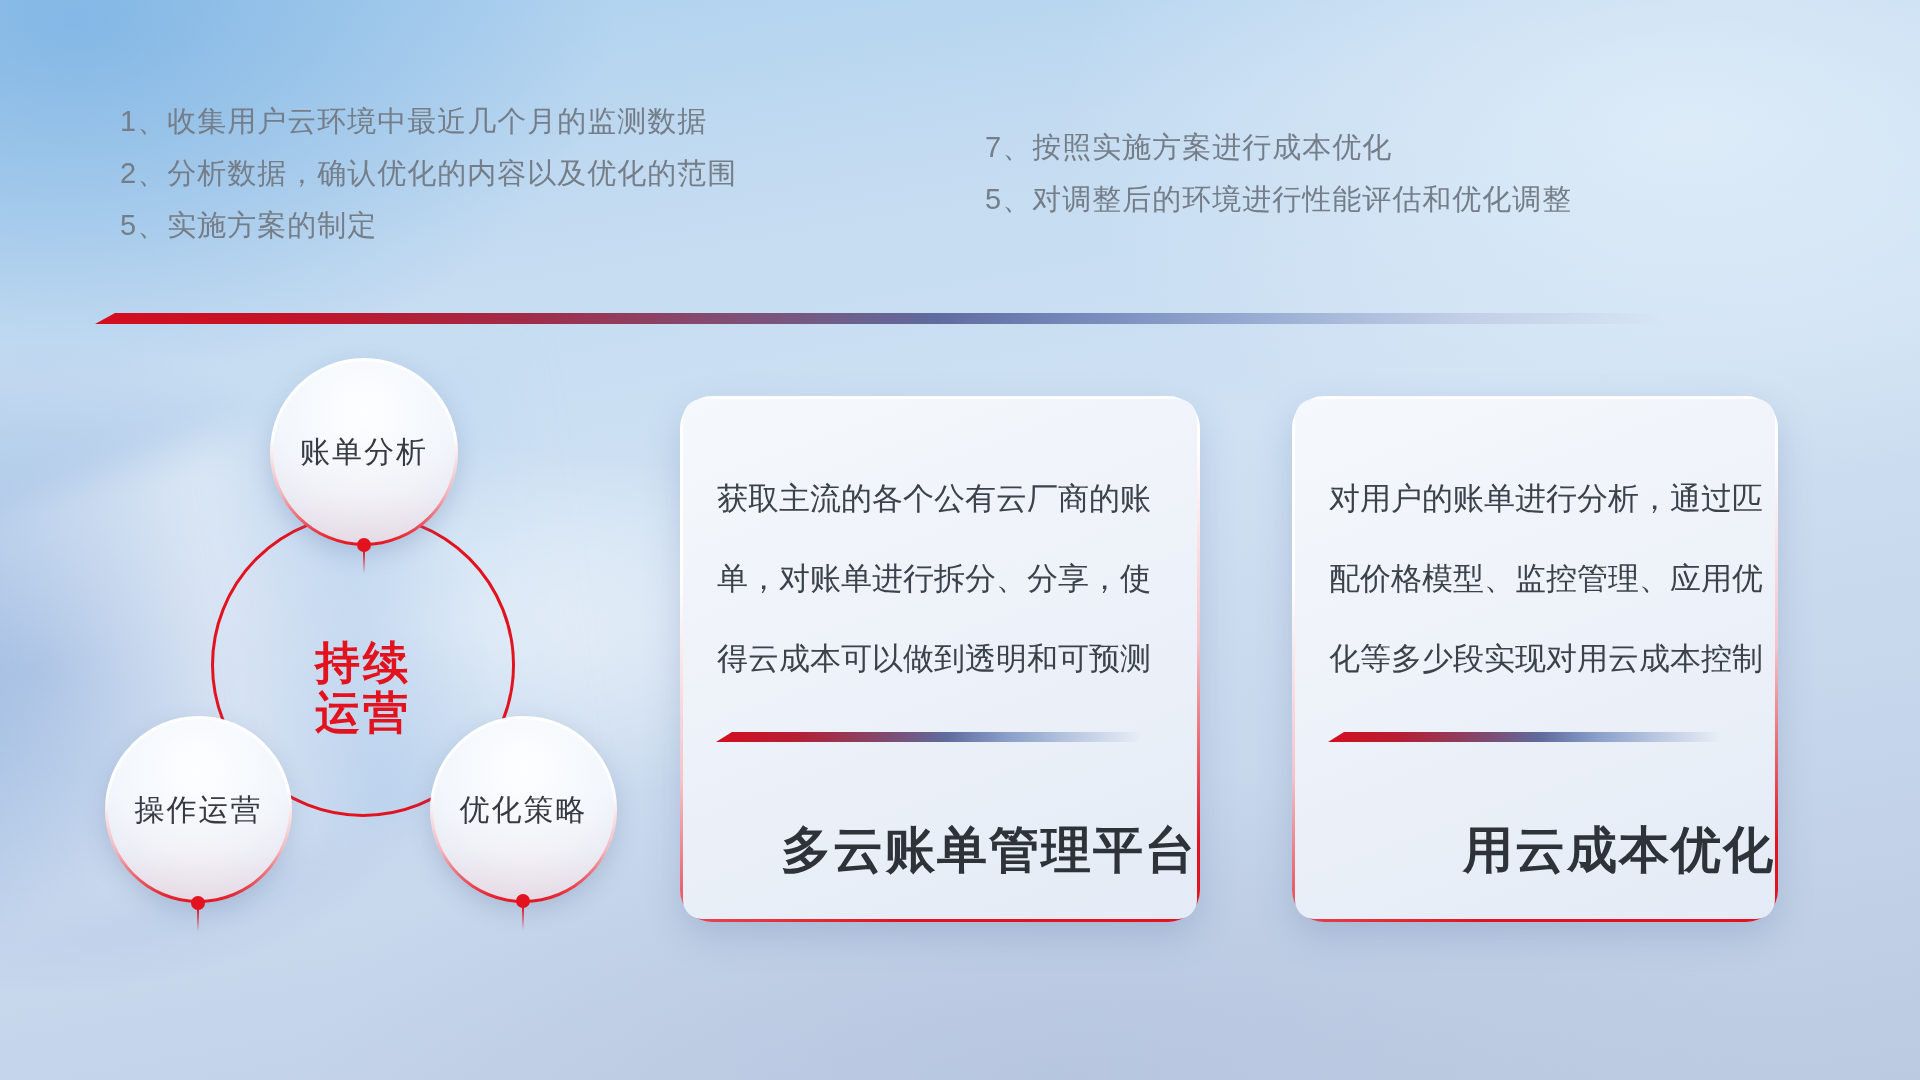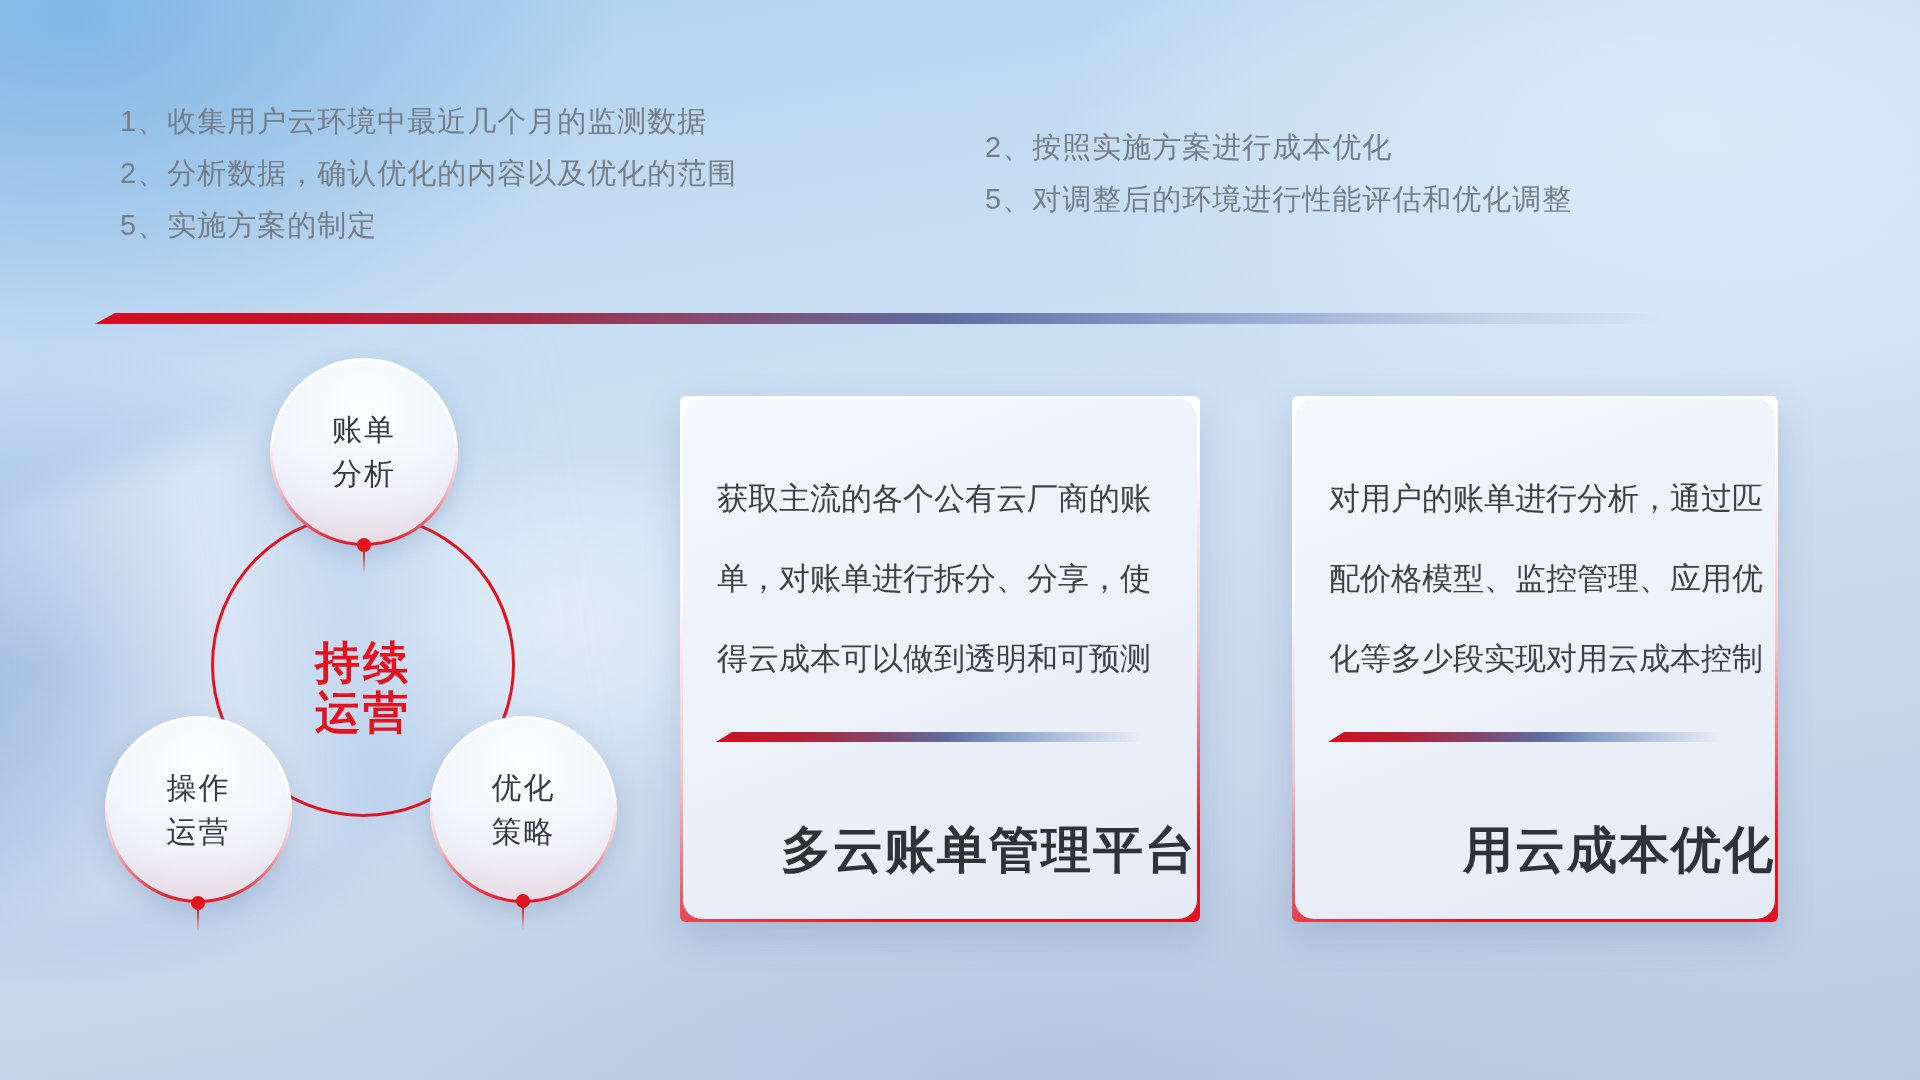--- a/index.html
+++ b/index.html
@@ -47,38 +47,38 @@
     font-size:45px; line-height:50px; font-weight:800; color:#e2121f; letter-spacing:3px;
   }
   .node {
     position:absolute; border-radius:50%; padding:3px;
     background:linear-gradient(180deg, #ffffff 0%, #ffffff 42%, #f2b6bd 72%, #e2121f 100%);
     box-shadow:0 8px 22px rgba(110,130,170,0.30);
   }
   .node-inner {
     width:100%; height:100%; border-radius:50%;
     background:radial-gradient(circle at 50% 28%, rgba(253,254,255,0.95) 0%, rgba(241,246,252,0.92) 55%, rgba(222,231,244,0.90) 100%);
-    display:flex; flex-direction:column; align-items:center; justify-content:center;
+    display:flex; flex-direction:row; align-items:center; justify-content:center;
     font-size:30px; line-height:44px; font-weight:500; color:#363b42; letter-spacing:2px;
   }
   .node-top { left:270px; top:358px; width:188px; height:188px; }
   .node-bl  { left:105px; top:716px; width:187px; height:187px; }
   .node-br  { left:430px; top:716px; width:187px; height:187px; }
   .node-dot { position:absolute; width:14px; height:14px; border-radius:50%; background:#e2121f; z-index:4; }
   .dot-top { left:357px; top:538px; }
   .dot-bl  { left:191px; top:896px; }
   .dot-br  { left:516px; top:894px; }
   .node-pin { position:absolute; width:2px; height:23px; background:linear-gradient(180deg, #e2121f 0%, rgba(226,18,31,0) 100%); z-index:4; }
   .pin-top { left:363px; top:551px; }
   .pin-bl  { left:197px; top:909px; }
   .pin-br  { left:522px; top:907px; }
 
   
   .card {
-    position:absolute; top:396px; height:526px; border-radius:6px; padding:3px;
+    position:absolute; top:396px; height:526px; border-radius:32px; padding:3px;
     background:linear-gradient(165deg, #ffffff 0%, #ffffff 28%, #f3c3c9 58%, #e2121f 88%);
     box-shadow:0 14px 34px rgba(110,132,175,0.30);
   }
   .card-middle { left:680px;  width:520px; }
   .card-right  { left:1292px; width:486px; }
   .card-inner {
     position:relative; width:100%; height:100%; border-radius:19px;
     background:linear-gradient(160deg, #f5f8fc 0%, #eef2f9 45%, #e4ebf6 100%);
   }
   .card-body { position:absolute; left:34px; top:60px; right:18px; font-size:31px; line-height:80px; color:#3c424a; }
@@ -100,21 +100,21 @@
 
 <div class="slide">
   <div class="bg-streak"></div>
 
   <div class="steps steps-left">
     <div class="step-item">1、收集用户云环境中最近几个月的监测数据</div>
     <div class="step-item">2、分析数据，确认优化的内容以及优化的范围</div>
     <div class="step-item">5、实施方案的制定</div>
   </div>
   <div class="steps steps-right">
-    <div class="step-item">2、按照实施方案进行成本优化</div>
+    <div class="step-item">7、按照实施方案进行成本优化</div>
     <div class="step-item">5、对调整后的环境进行性能评估和优化调整</div>
   </div>
 
   <div class="main-divider"></div>
 
   <div class="ring"></div>
   <div class="center-label">
     <div>持续</div>
     <div>运营</div>
   </div>

